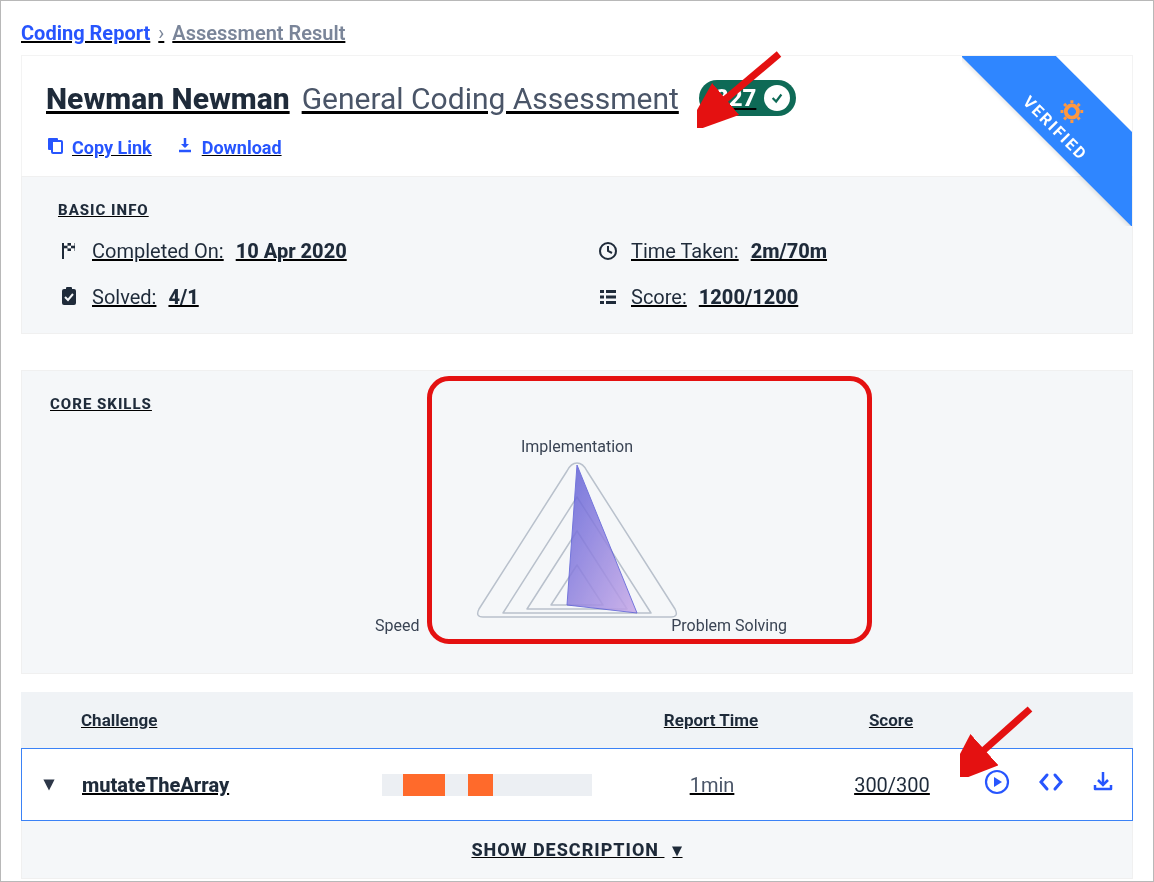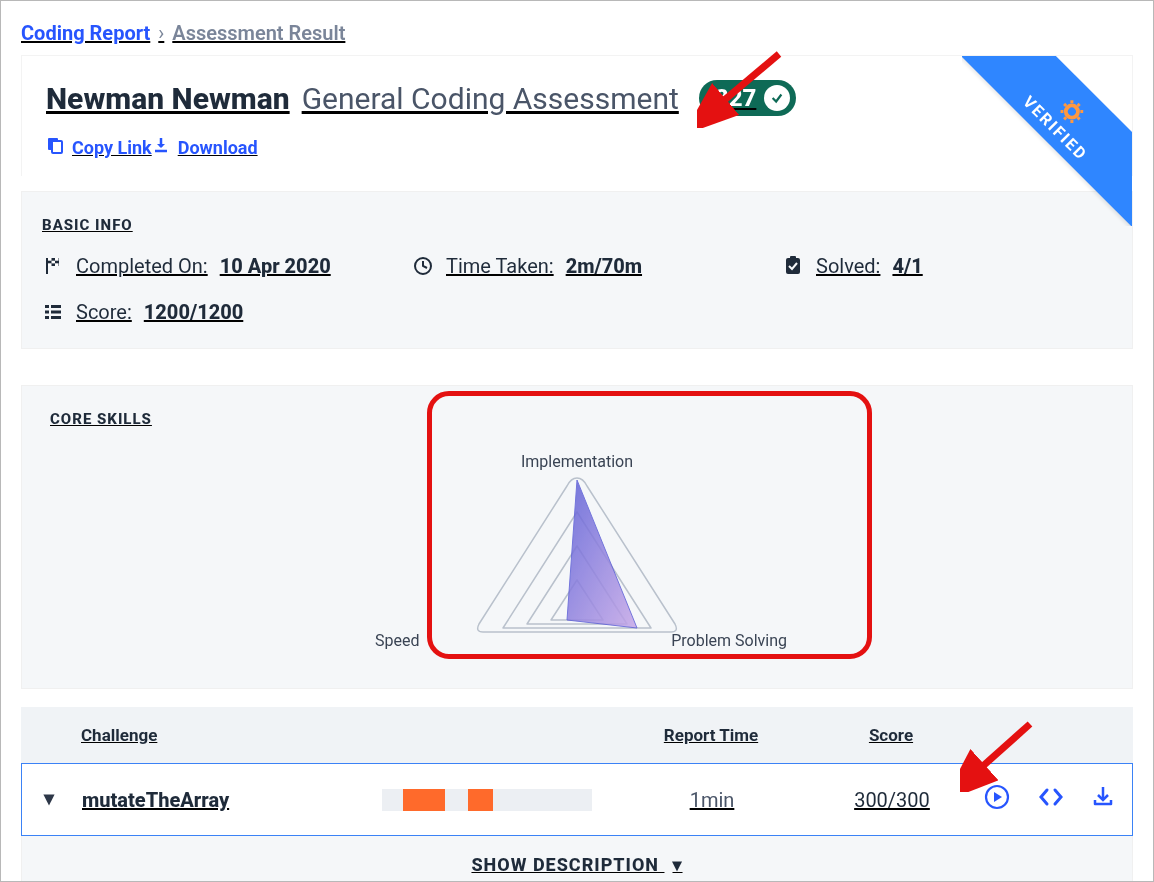--- a/index.html
+++ b/index.html
@@ -9,29 +9,29 @@
   .breadcrumb .chev { color: #7a8599; font-weight:400; margin:0 4px;}
   .breadcrumb .current { color: #7a8599; font-weight:600;}
   .content { padding: 0 20px; }
   .header-section { position: relative; background: #fff; padding: 24px 24px 18px 24px; border:1px solid #f3f3f3; border-bottom:none;}
   .title-line { display:flex; align-items:center; gap:12px; }
   .name { font-size: 30px; font-weight: 800; color: #1f2b3a; }
   .assessment { font-size: 30px; font-weight: 400; color: #4a5568; }
   .score-pill { display:inline-flex; align-items:center; background:#0e6a56; color:#fff; border-radius:999px; padding:4px 6px 4px 16px; font-size:24px; font-weight:800; gap:8px; margin-left:8px;}
   .pill-check { width:26px; height:26px; border-radius:50%; background:#fff; display:flex; align-items:center; justify-content:center;}
   .pill-check svg { width:14px; height:14px; stroke:#0e6a56; stroke-width:2.5; fill:none;}
-  .action-row { display:flex; margin-top:20px; }
+  .action-row { display:flex; gap:24px; margin-top:20px; }
   .action-btn { color:#2755fe; font-weight:700; font-size:18px; display:flex; align-items:center; gap:8px; cursor:pointer; }
   .verified-ribbon { position:absolute; top:0; right:0; width:170px; height:170px; overflow:hidden; pointer-events:none;}
   .ribbon-body { position:absolute; transform: rotate(45deg); background:#2f86ff; color:#fff; font-weight:700; font-size:16px; letter-spacing:2px; width:260px; text-align:center; padding:16px 0 6px 0; right:-66px; top:26px; box-shadow: 0 2px 4px rgba(0,0,0,0.1);}
   .ribbon-body .badge-ico { display:inline-block; vertical-align:middle;}
   .ribbon-body .txt { display:block; margin-top:-2px;}
-  .basic-info { background:#f5f7f9; padding: 24px 20px; border:1px solid #f0f0f0;margin-top:15px;}
+  .basic-info { background:#f5f7f9; padding: 24px 36px; border:1px solid #f0f0f0;}
   .section-title { font-size:15px; font-weight:800; color:#1f2b3a; letter-spacing:1px; margin-bottom:20px; text-transform:uppercase;}
-  .info-grid { display:grid; grid-template-columns: 1fr 1fr 1fr; row-gap:22px; column-gap:40px;}
+  .info-grid { display:grid; grid-template-columns: 1fr 1fr; row-gap:22px; column-gap:40px;}
   .info-item { display:flex; align-items:center; gap:12px; font-size:20px; color:#1f2b3a;}
   .info-item .lbl { font-weight:400; }
   .info-item .val { font-weight:800;}
   .info-item .ico { width:22px; height:22px; display:inline-flex; align-items:center; justify-content:center; color:#1f2b3a;}
   .core-skills { background:#f5f7f9; padding:24px 28px 36px 28px; margin-top:36px; position:relative; border:1px solid #f0f0f0;}
   .highlight-box { position:absolute; border:5px solid #e41111; border-radius:22px; left:405px; top:5px; width:445px; height:268px; pointer-events:none;}
   .skills-inner { display:flex; justify-content:center;}
   .skills-chart { position:relative; width:420px; height:200px; margin-top:4px;}
   .skill-label { position:absolute; font-size:16px; color:#3a4454;}
   .lbl-top { left:50%; transform:translateX(-50%); top:0; }

